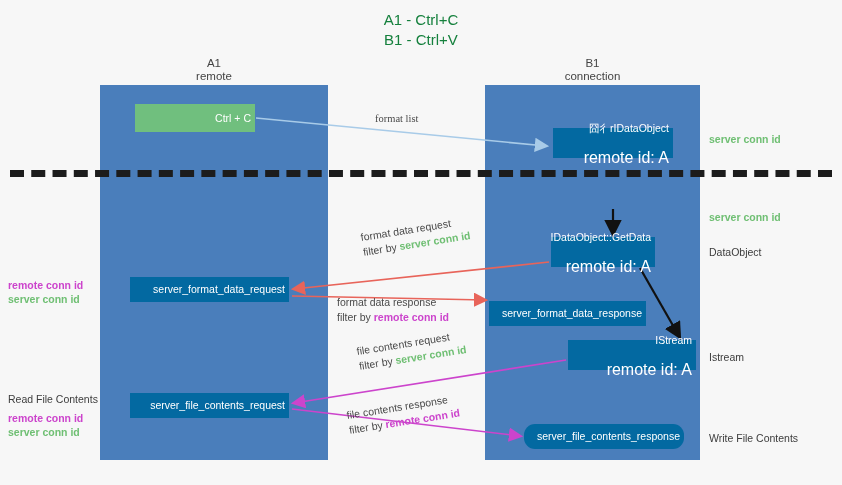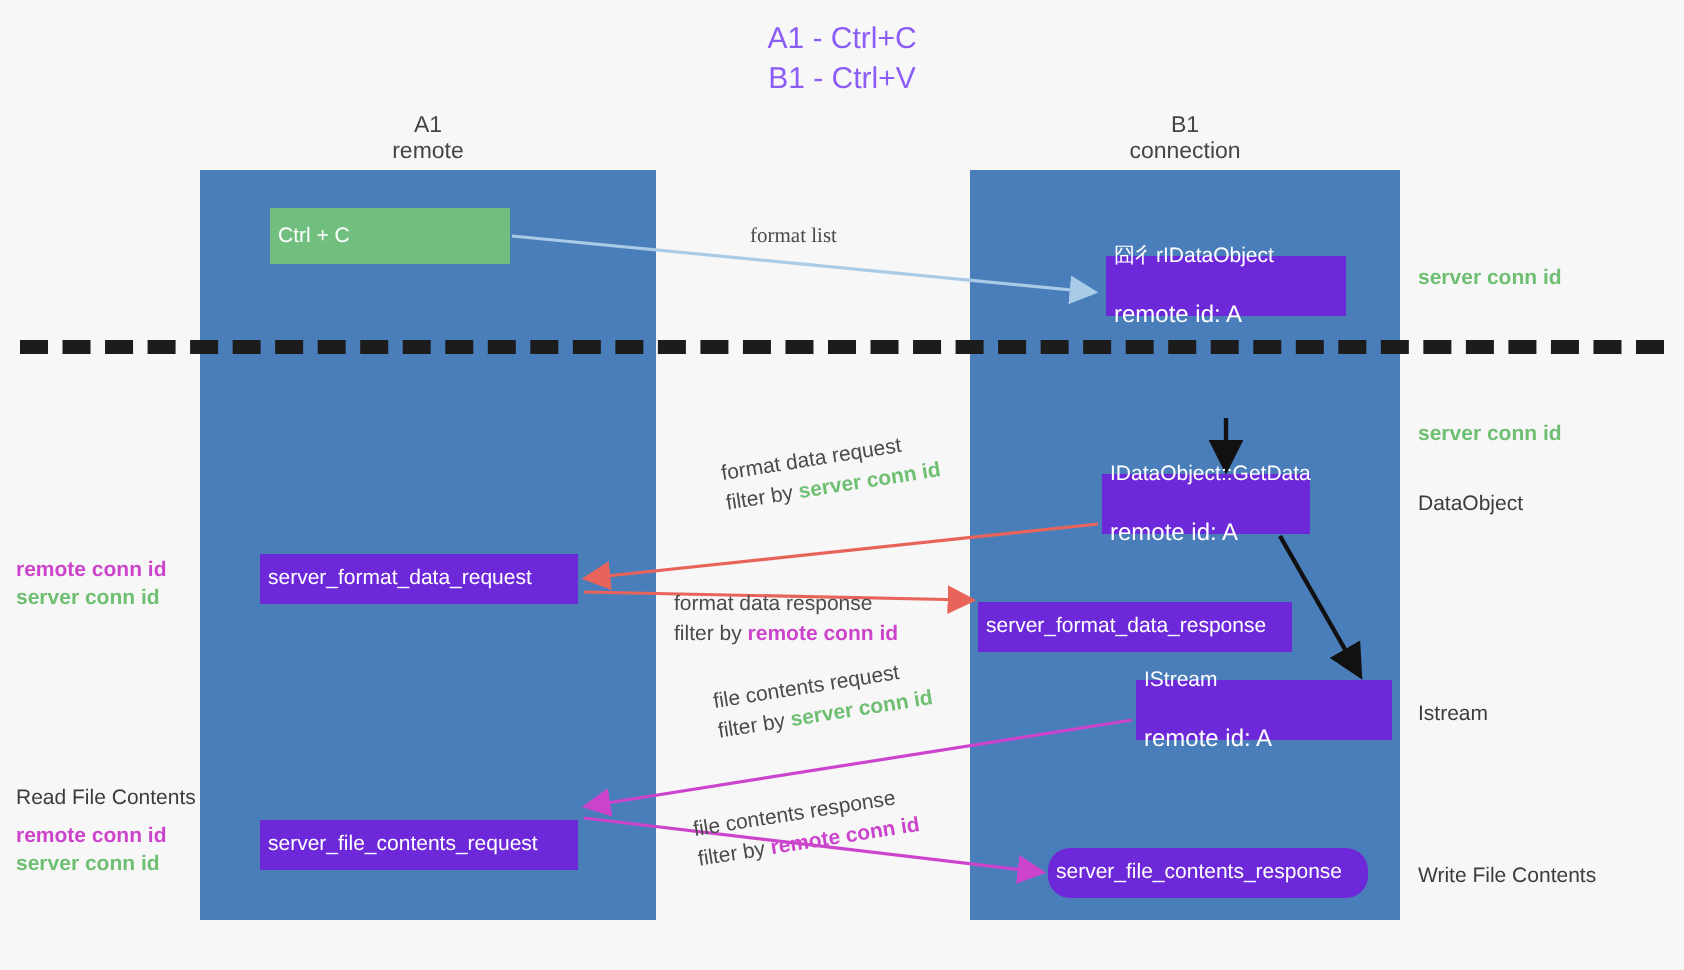--- a/index.html
+++ b/index.html
@@ -29,21 +29,21 @@
   }
 
   
   .title {
     position: absolute;
     left: 0; top: 10px;
     width: 842px;
     text-align: center;
     font-size: 15px;
     line-height: 20px;
-    color: #8b5cf6;
+    color: #15803d;
     white-space: pre-line;
   }
 
   
   .lane {
     position: absolute;
     background: #4a7ebb;
     top: 85px;
     height: 375px;
   }
@@ -70,40 +70,40 @@
     height: 0;
     border-top: 7px dashed #1c1c1c;
   }
 
   
   .node {
     position: absolute;
     box-sizing: border-box;
     display: flex;
     flex-direction: column;
-    align-items: flex-start;
+    align-items: flex-end;
     justify-content: center;
     color: #ffffff;
     font-size: 10.5px;
     line-height: 13px;
     text-align: center;
     padding: 0 4px;
   }
-  .node .l2 { font-size: 12px; }
+  .node .l2 { font-size: 16px; }
   .node-green { background: #70bf7e; }
-  .node-orange { background: #6d28d9; gap: 16px; }
+  .node-orange { background: #0369a1; gap: 16px; }
 
   .n-ctrlc   { left: 135px; top: 104px; width: 120px; height: 28px; }
   .n-ctrlv   { left: 553px; top: 180px; width: 120px; height: 28px; }
   .n-dataobj { left: 553px; top: 128px; width: 120px; height: 30px; }
   .n-getdata { left: 551px; top: 237px; width: 104px; height: 30px; }
   .n-istream { left: 568px; top: 340px; width: 128px; height: 30px; }
   .n-sfdreq  { left: 130px; top: 277px; width: 159px; height: 25px; }
   .n-sfdres  { left: 489px; top: 288px; width: 157px; height: 25px; margin-top: 13px; }
-  .n-sfcreq  { left: 130px; top: 410px; width: 159px; height: 25px; }
+  .n-sfcreq  { left: 130px; top: 393px; width: 159px; height: 25px; }
   .n-sfcres  { left: 524px; top: 424px; width: 160px; height: 25px; border-radius: 11px; }
 
   
   .edge-label {
     position: absolute;
     font-size: 10.5px;
     line-height: 15px;
     color: #4a4a4a;
     white-space: nowrap;
   }

